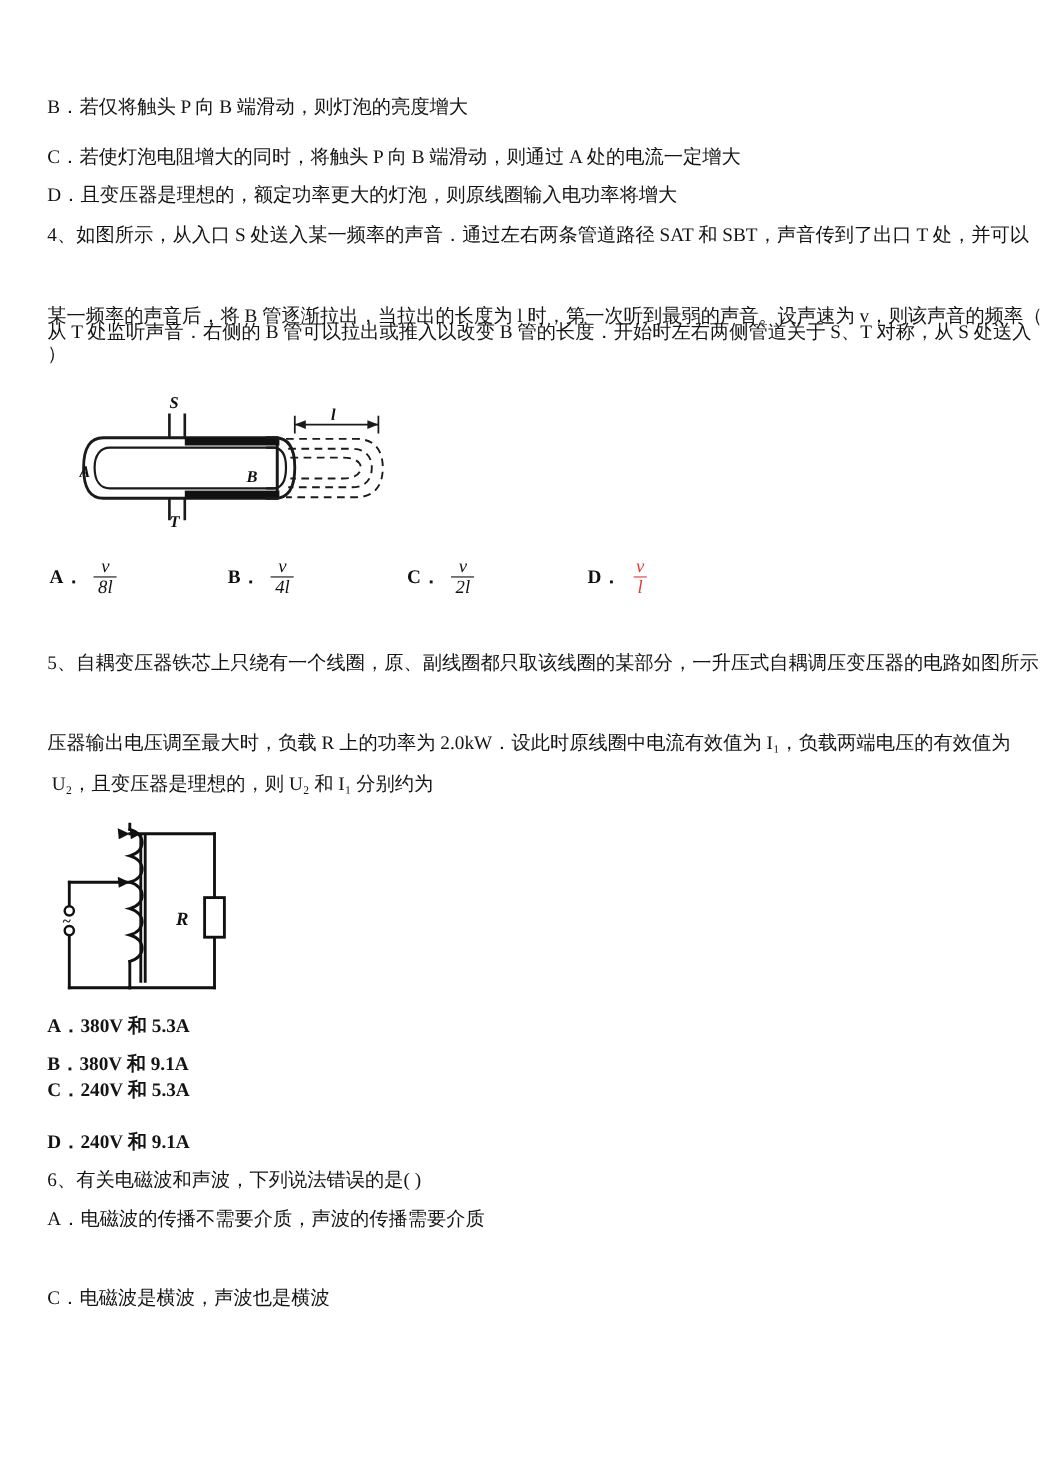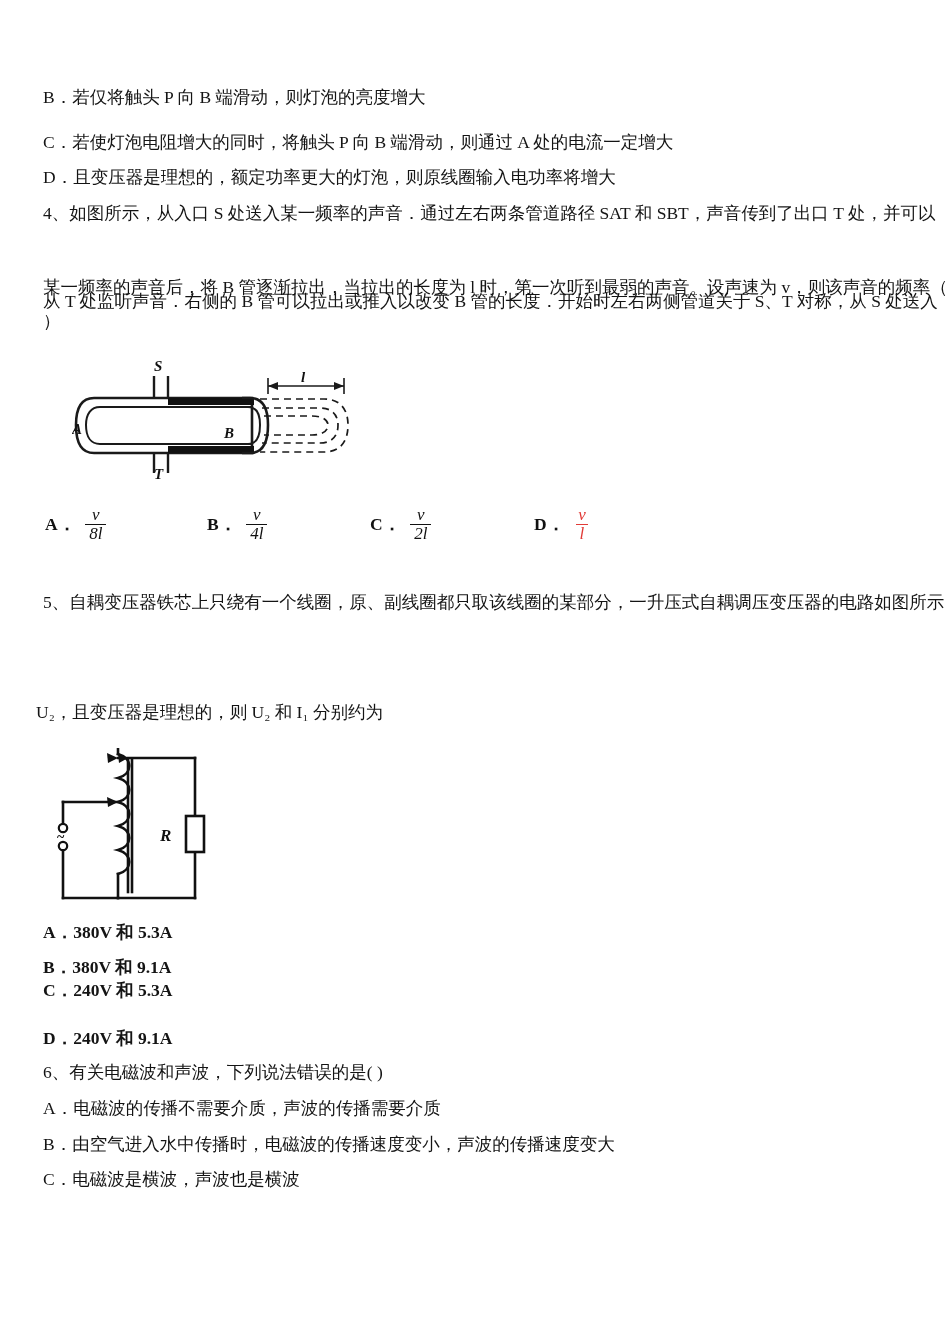--- a/index.html
+++ b/index.html
@@ -167,21 +167,22 @@
 
   <div class="frac-row" style="left:534px; top:506px;">
     <span class="lbl">D．</span>
     <span class="frac red">
       <span class="num">v</span>
       <span class="den">l</span>
     </span>
   </div>
 
   <div class="line" style="left:43px; top:592px;">5、自耦变压器铁芯上只绕有一个线圈，原、副线圈都只取该线圈的某部分，一升压式自耦调压变压器的电路如图所示，</div>
-  <div class="line" style="left:36px; top:702px;">U₂，且变压器是理想的，则 U₂ 和 I₁ 分别约为</div>
+  <div class="line" style="left:43px; top:665px;">压器输出电压调至最大时，负载 R 上的功率为 2.0kW．设此时原线圈中电流有效值为 I₁，负载两端电压的有效值为</div>
+  <div class="line" style="left:47px; top:702px;">U₂，且变压器是理想的，则 U₂ 和 I₁ 分别约为</div>
 
   <div class="xf-wrap">
     <svg width="180" height="165" viewBox="0 0 180 165" xmlns="http://www.w3.org/2000/svg">
       <g stroke="#111111" stroke-width="2.6" fill="none" stroke-linecap="square">
 
         <line x1="63" y1="0" x2="63" y2="6"></line>
 
         <path d="M 63 6
                  C 78 10 78 26 63 30
                  C 78 34 78 50 63 54
@@ -219,16 +220,15 @@
     </svg>
   </div>
 
   <div class="line bold" style="left:43px; top:922px;text-align:right;">A．380V 和 5.3A</div>
   <div class="line bold" style="left:43px; top:957px;">B．380V 和 9.1A</div>
   <div class="line bold" style="left:43px; top:980px;">C．240V 和 5.3A</div>
   <div class="line bold" style="left:43px; top:1028px;">D．240V 和 9.1A</div>
 
   <div class="line" style="left:43px; top:1062px;">6、有关电磁波和声波，下列说法错误的是(      )</div>
   <div class="line" style="left:43px; top:1098px;">A．电磁波的传播不需要介质，声波的传播需要介质</div>
-  <div class="line" style="left:43px; top:1134px;">B．由空气进入水中传播时，电磁波的传播速度变小，声波的传播速度变大</div>
   <div class="line" style="left:43px; top:1169px;">C．电磁波是横波，声波也是横波</div>
 
 </div>
 
 </body></html>

